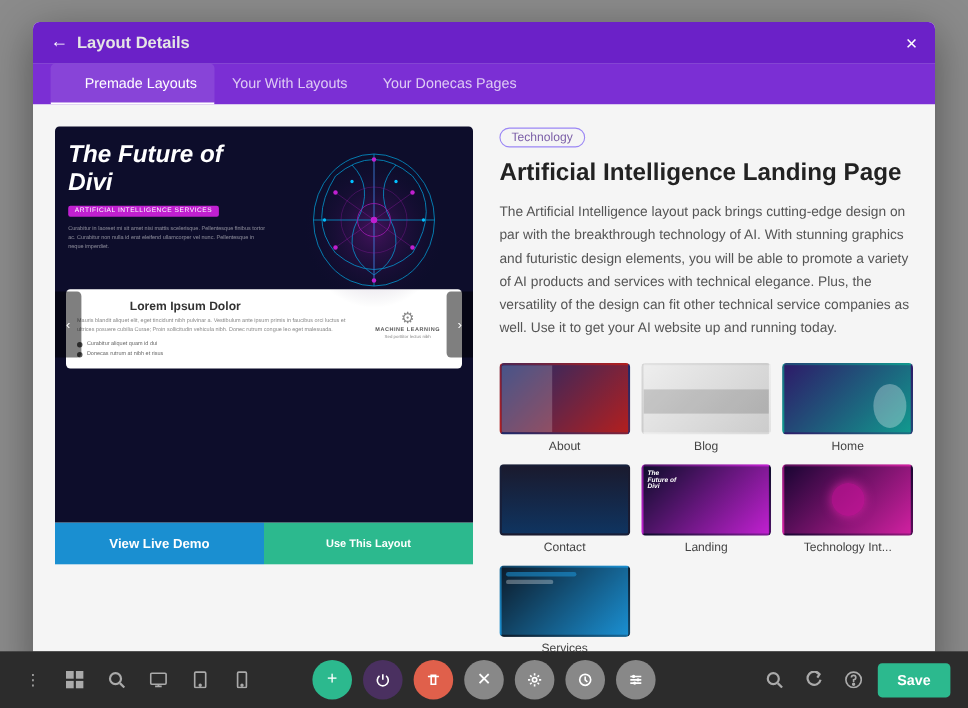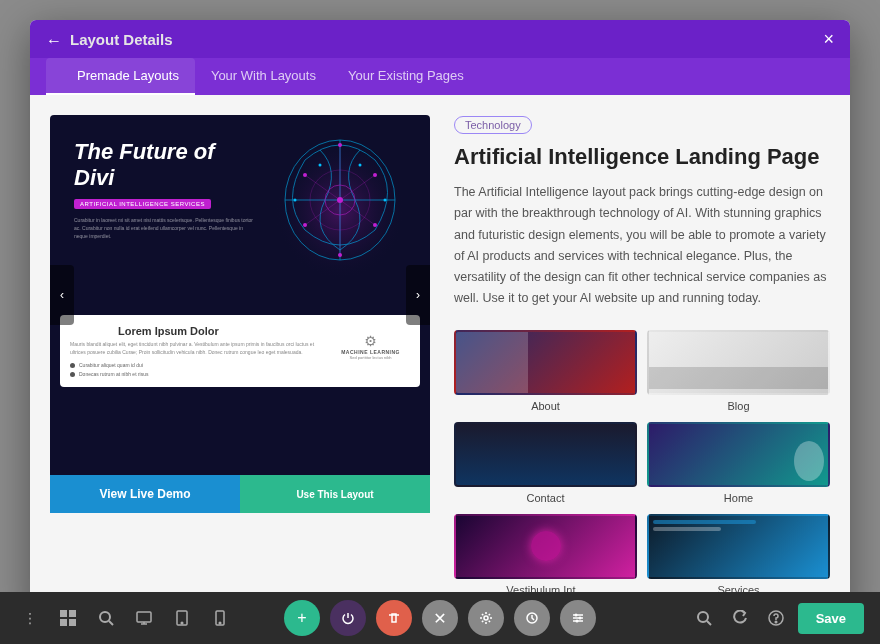--- a/index.html
+++ b/index.html
@@ -194,23 +194,23 @@
       cursor: pointer;
       color: #fff;
       font-size: 12px;
       z-index: 2;
     }
     .preview-nav-left { left: 0; border-radius: 0 4px 4px 0; }
     .preview-nav-right { right: 0; border-radius: 4px 0 0 4px; }
 
     
     .preview-hero {
-      padding: 24px;
+      padding: 12px;
       position: relative;
-      height: 200px;
+      height: 148px;
     }
     .preview-hero-title {
       color: #fff;
       font-size: 22px;
       font-weight: 800;
       line-height: 1.2;
       font-style: italic;
     }
     .preview-hero-badge {
       background: #c020d0;
@@ -344,21 +344,21 @@
       margin-bottom: 20px;
     }
     .layouts-heading {
       font-size: 14px;
       font-weight: 600;
       color: #333;
       margin-bottom: 12px;
     }
     .layouts-grid {
       display: grid;
-      grid-template-columns: repeat(2, 1fr);
+      grid-template-columns: repeat(3, 1fr);
       gap: 10px;
     }
     .layout-item {
       display: flex;
       flex-direction: column;
       align-items: center;
       cursor: pointer;
     }
     .layout-thumb {
       width: 100%;
@@ -413,21 +413,21 @@
       <div class="modal-header-left">
         <span class="modal-back-icon">←</span>
         <span class="modal-title">Layout Details</span>
       </div>
       <span class="modal-close">×</span>
     </div>
 
     <div class="modal-tabs">
       <div class="modal-tab active">Premade Layouts</div>
       <div class="modal-tab">Your With Layouts</div>
-      <div class="modal-tab">Your Existing Pages</div>
+      <div class="modal-tab">Your Donecas Pages</div>
     </div>
 
     <div class="modal-body">
 
       <div class="preview-section">
         <div class="preview-image">
 
           <div class="preview-nav-left">‹</div>
           <div class="preview-nav-right">›</div>
 
@@ -534,41 +534,47 @@
             </div>
             <span class="layout-label">About</span>
           </div>
           <div class="layout-item">
             <div class="layout-thumb thumb-blog">
               <div style="width:100%;height:35%;background:rgba(0,0,0,0.15);margin-top:20%;"></div>
             </div>
             <span class="layout-label">Blog</span>
           </div>
           <div class="layout-item">
-            <div class="layout-thumb thumb-contact">
-              <div style="width:100%;height:100%;background:linear-gradient(to bottom, #1a1a2e, #0f3460);"></div>
-            </div>
-            <span class="layout-label">Contact</span>
-          </div>
-          <div class="layout-item">
             <div class="layout-thumb thumb-home">
               <div style="display:flex;height:100%;align-items:flex-end;justify-content:flex-end;padding:4px;">
                 <div style="width:30px;height:40px;background:rgba(255,255,255,0.3);border-radius:50%;"></div>
               </div>
             </div>
             <span class="layout-label">Home</span>
           </div>
-
+          <div class="layout-item">
+            <div class="layout-thumb thumb-contact">
+              <div style="width:100%;height:100%;background:linear-gradient(to bottom, #1a1a2e, #0f3460);"></div>
+            </div>
+            <span class="layout-label">Contact</span>
+          </div>
+
+          <div class="layout-item">
+            <div class="layout-thumb thumb-landing">
+              <div style="padding:4px;color:#fff;font-size:6px;font-weight:bold;font-style:italic;">The<br>Future of<br>Divi</div>
+            </div>
+            <span class="layout-label">Landing</span>
+          </div>
           <div class="layout-item">
             <div class="layout-thumb thumb-ai-int">
               <div style="width:100%;height:100%;display:flex;align-items:center;justify-content:center;">
                 <div style="width:30px;height:30px;border-radius:50%;background:rgba(210,20,160,0.6);box-shadow:0 0 10px #d020a0;"></div>
               </div>
             </div>
-            <span class="layout-label">Vestibulum Int...</span>
+            <span class="layout-label">Technology Int...</span>
           </div>
           <div class="layout-item">
             <div class="layout-thumb thumb-services">
               <div style="padding:4px;">
                 <div style="width:60%;height:4px;background:rgba(26,143,209,0.6);border-radius:2px;margin-bottom:3px;"></div>
                 <div style="width:40%;height:4px;background:rgba(255,255,255,0.3);border-radius:2px;"></div>
               </div>
             </div>
             <span class="layout-label">Services</span>
           </div>

